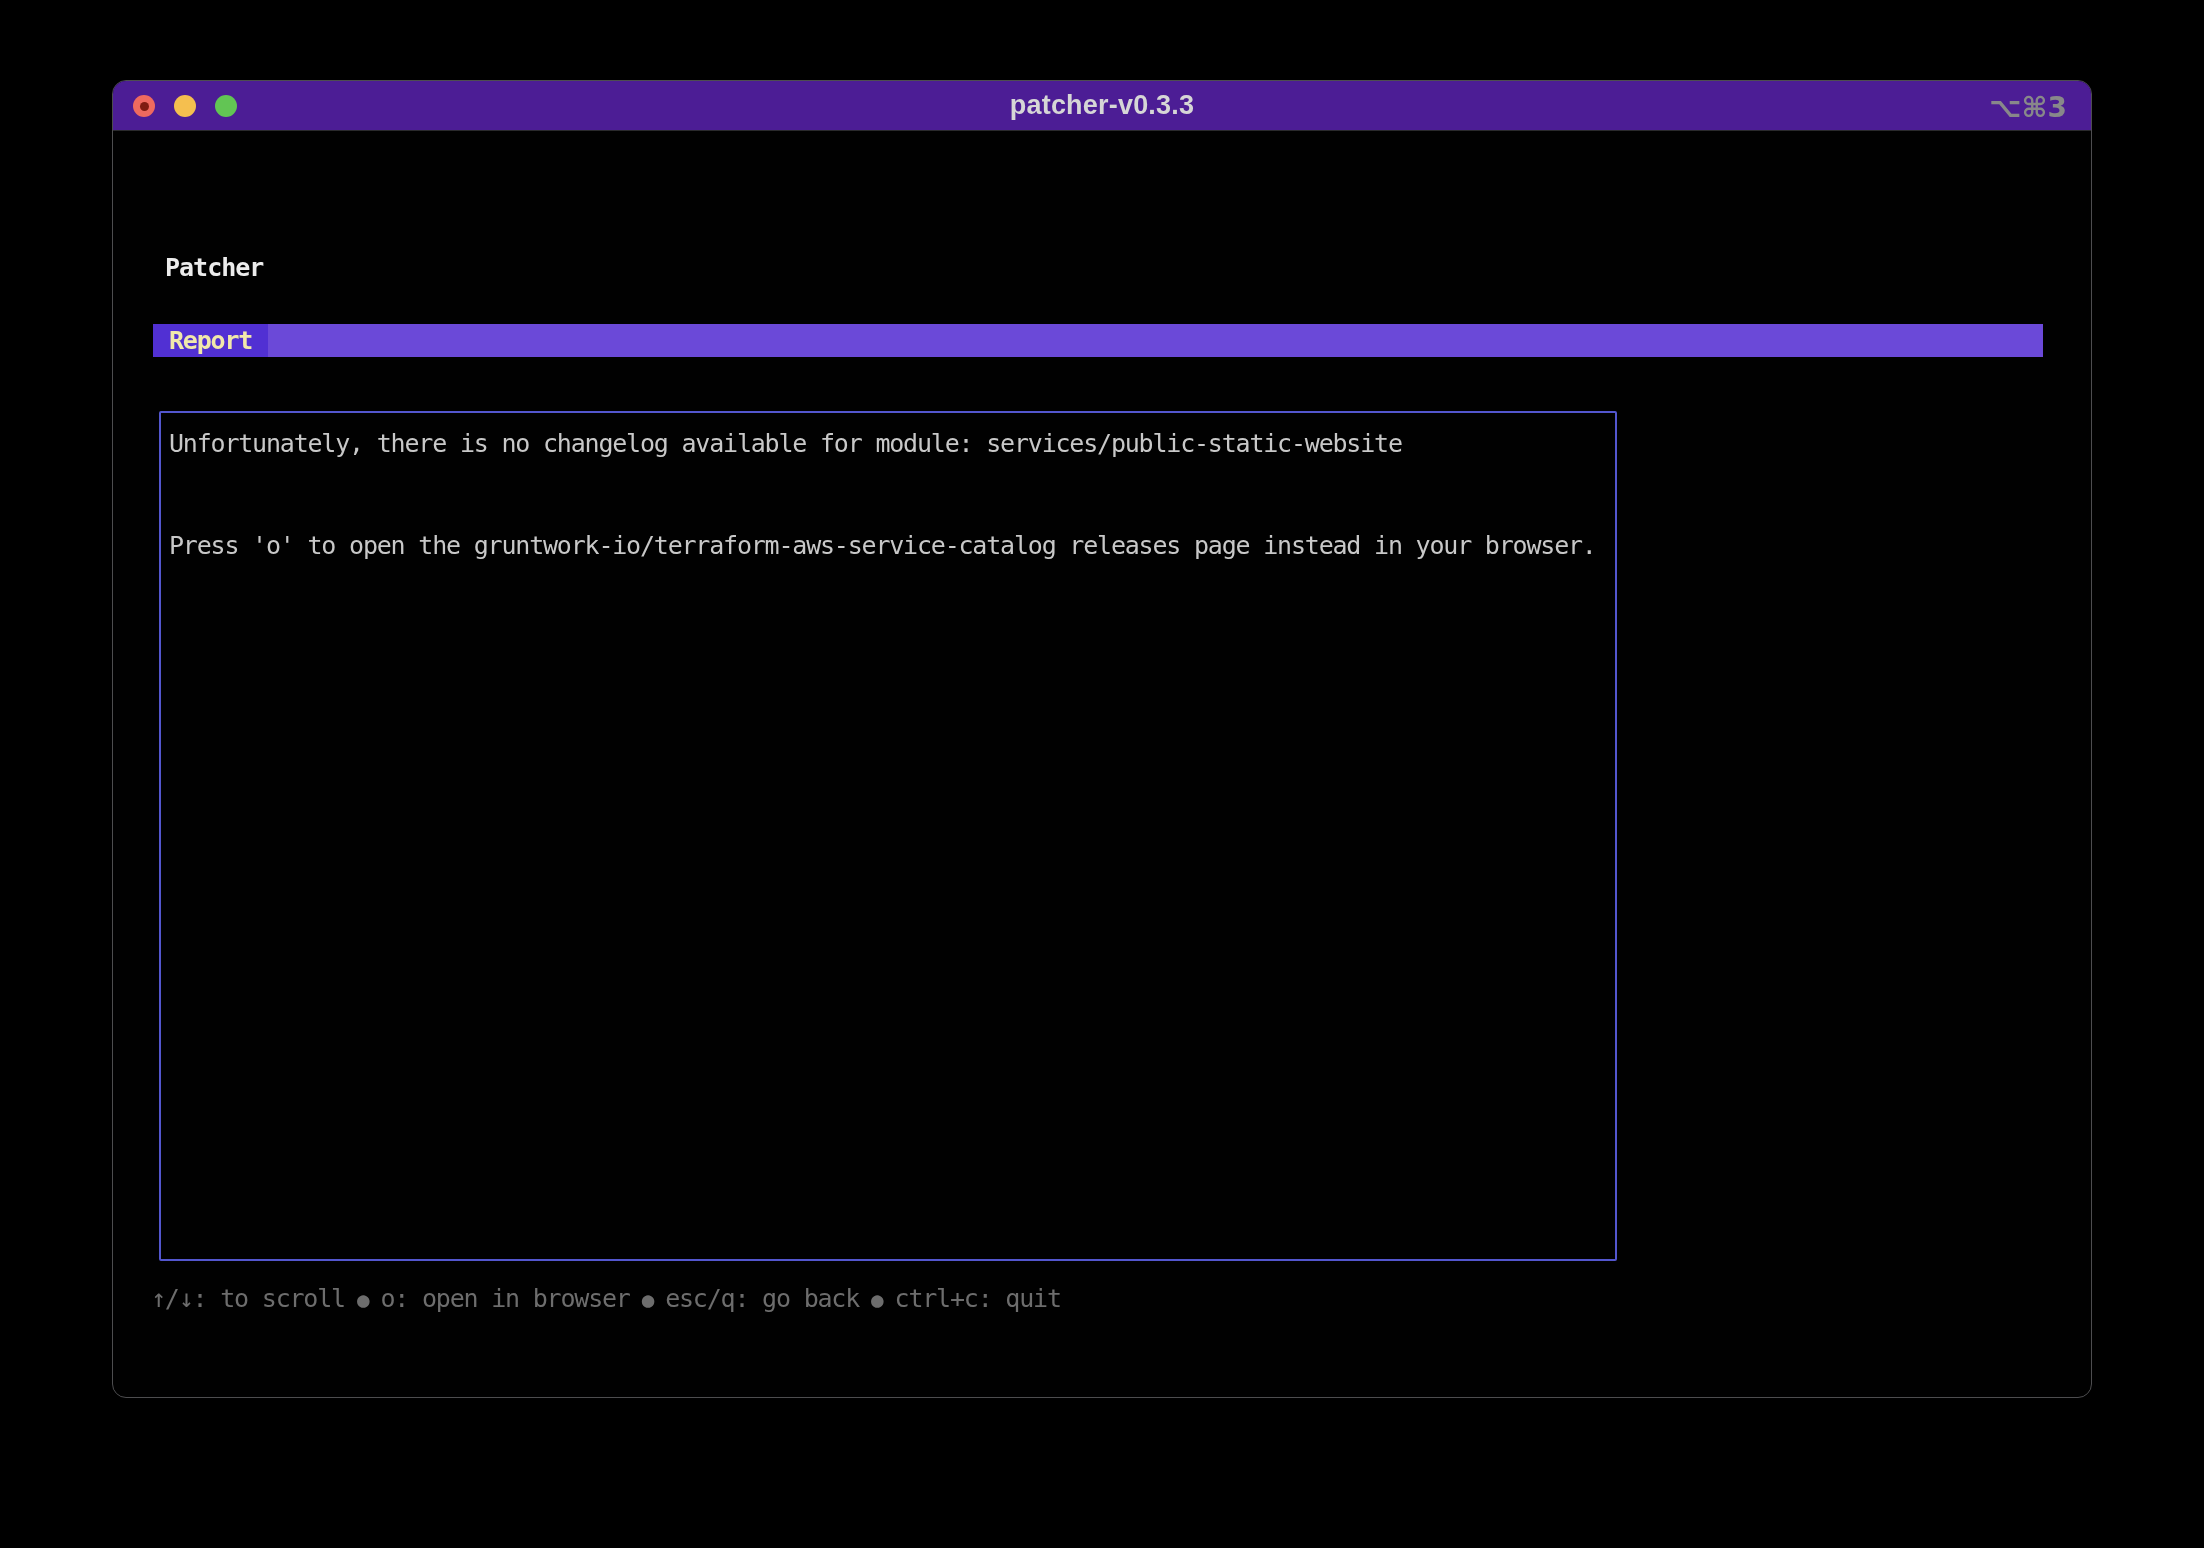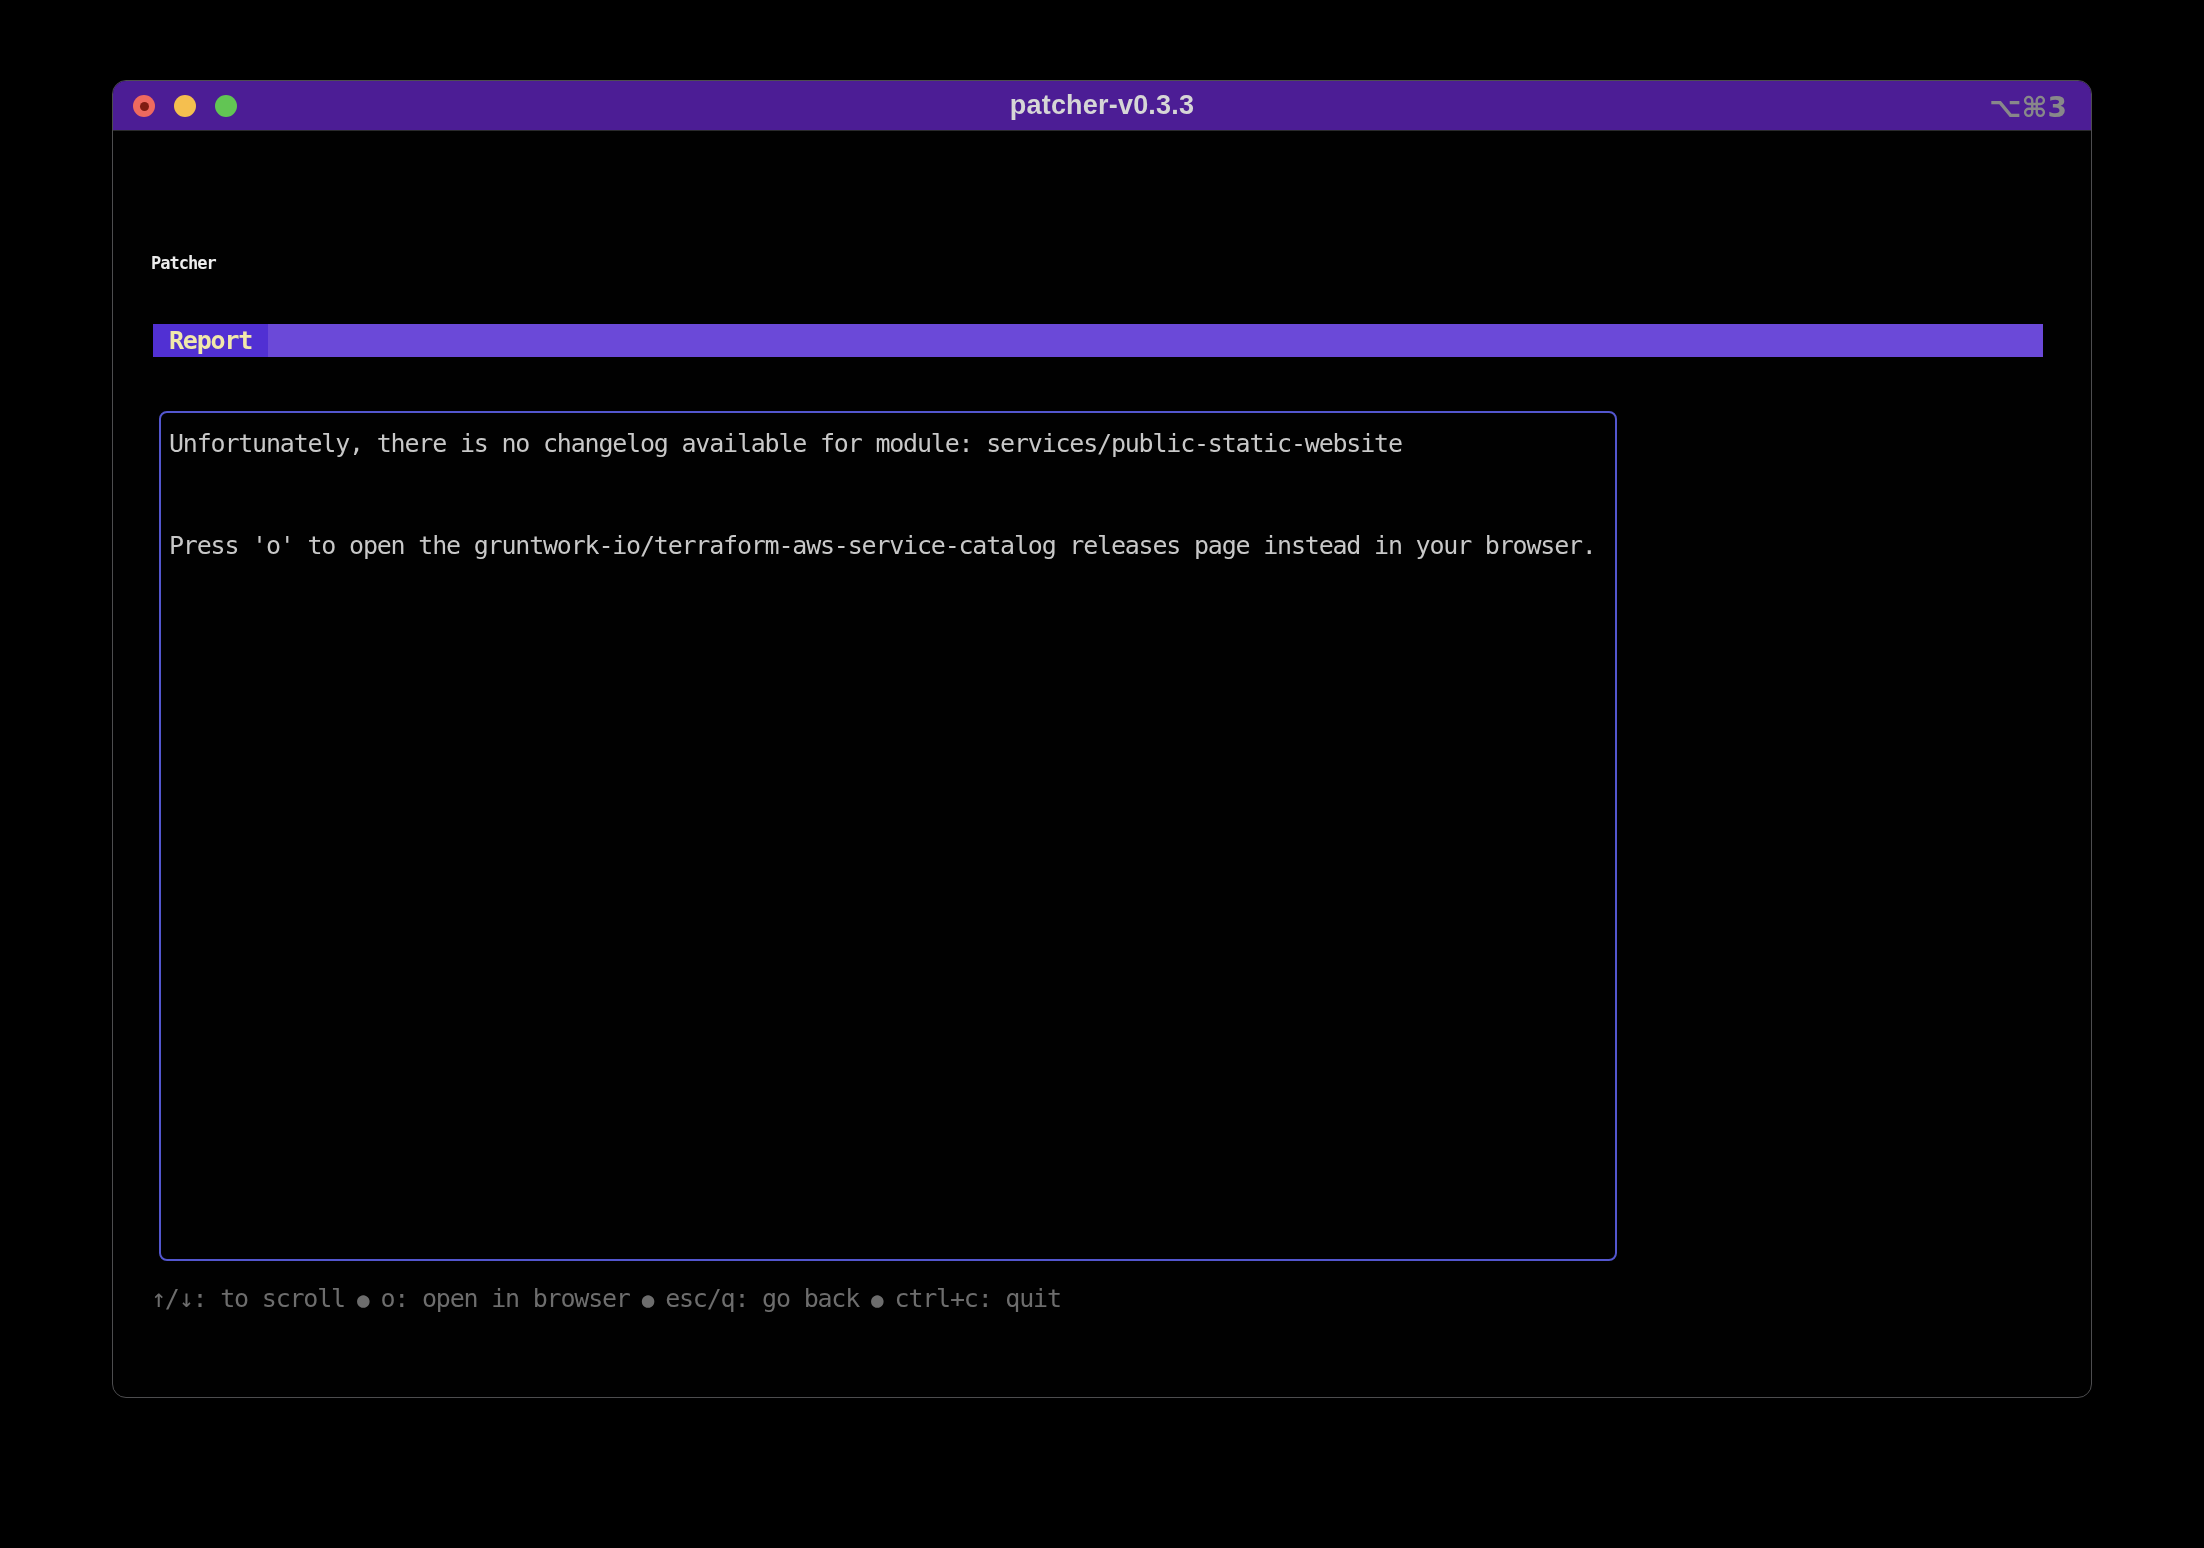--- a/index.html
+++ b/index.html
@@ -32,38 +32,38 @@
   }
   .tab-shortcut {
     position:absolute; right:24px; top:10px;
     color:#88888a; font-family:"DejaVu Sans", sans-serif;
     font-weight:bold; font-size:28px;
   }
 
   .term { position:absolute; inset:50px 0 0 0; }
 
   .page-title {
-    position:absolute; left:38px; top:122px;
-    color:#ececec; font-weight:bold; font-size:17px; letter-spacing:-1px;
+    position:absolute; left:52px; top:122px;
+    color:#ececec; font-weight:bold; font-size:25px; letter-spacing:-1px;
   }
 
   .tab-bar {
     position:absolute; left:40px; top:193px; width:1890px; height:33px;
     background:#6b49d8; display:flex;
   }
   .tab-active {
     height:33px; background:#5130d3; padding:0 16px;
     display:flex; align-items:center;
     color:#f1e8ab; font-weight:bold; font-size:25px; letter-spacing:-1.2px;
     cursor:default;
   }
 
   .report-panel {
     position:absolute; left:46px; top:280px; width:1458px; height:850px;
-    border:2px solid #5356ce; border-radius:8px;
+    border:2px solid #5356ce; border-radius:2px;
     padding:14px 8px 0 8px;
     color:#c8c8c8; font-size:25px; line-height:34px; letter-spacing:-1.2px;
     overflow:hidden;
   }
   .line { height:34px; white-space:pre; }
   .spacer { height:34px; }
 
   .help-bar {
     position:absolute; left:38px; top:1151px;
     color:#6d6d6d; font-size:25px; line-height:34px; letter-spacing:-1.2px;

